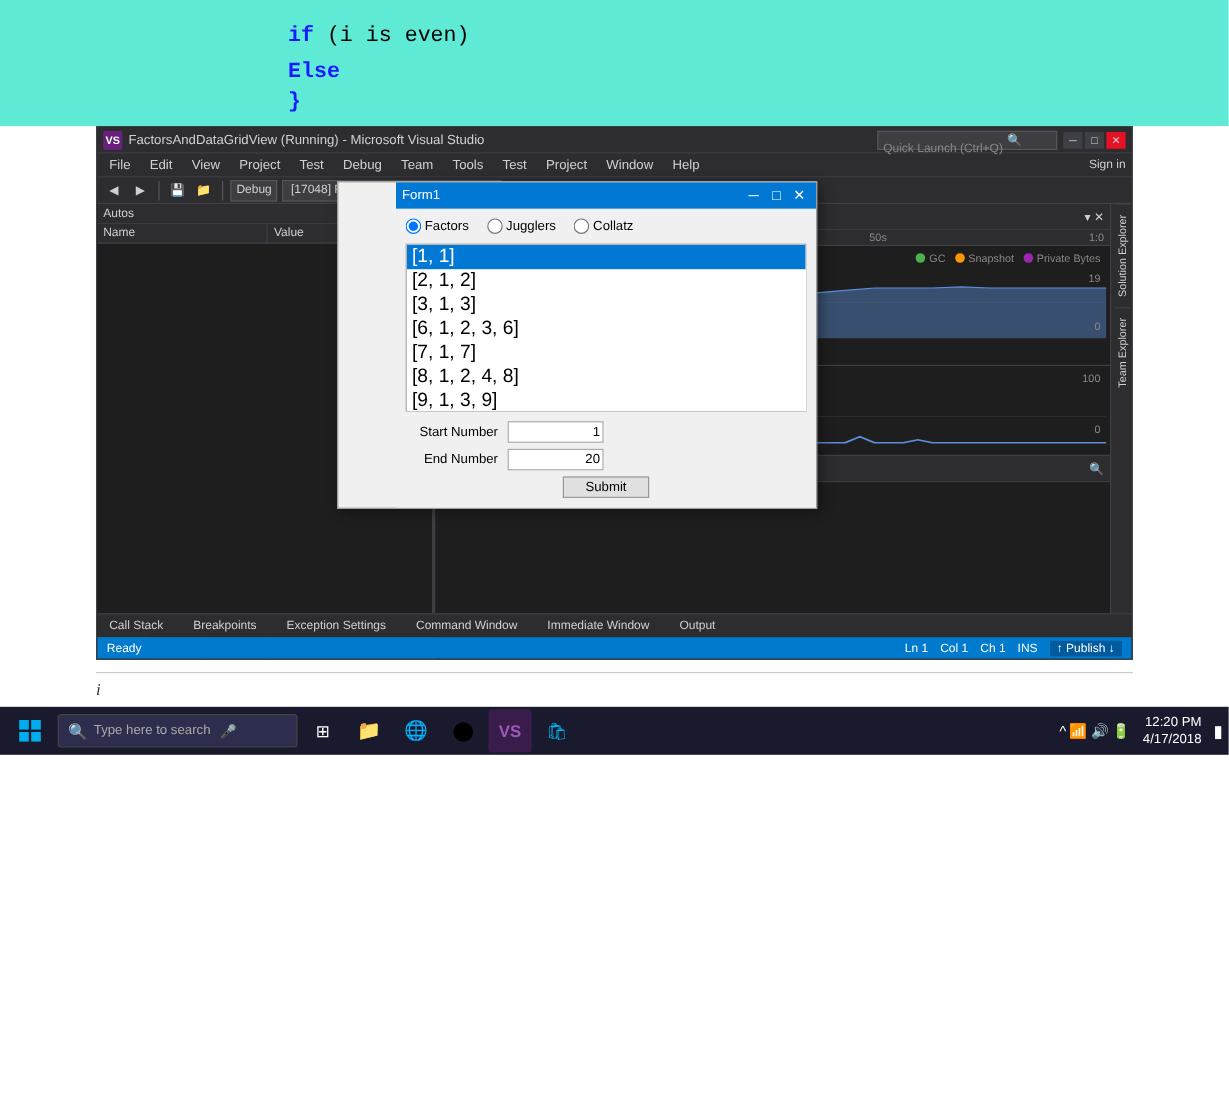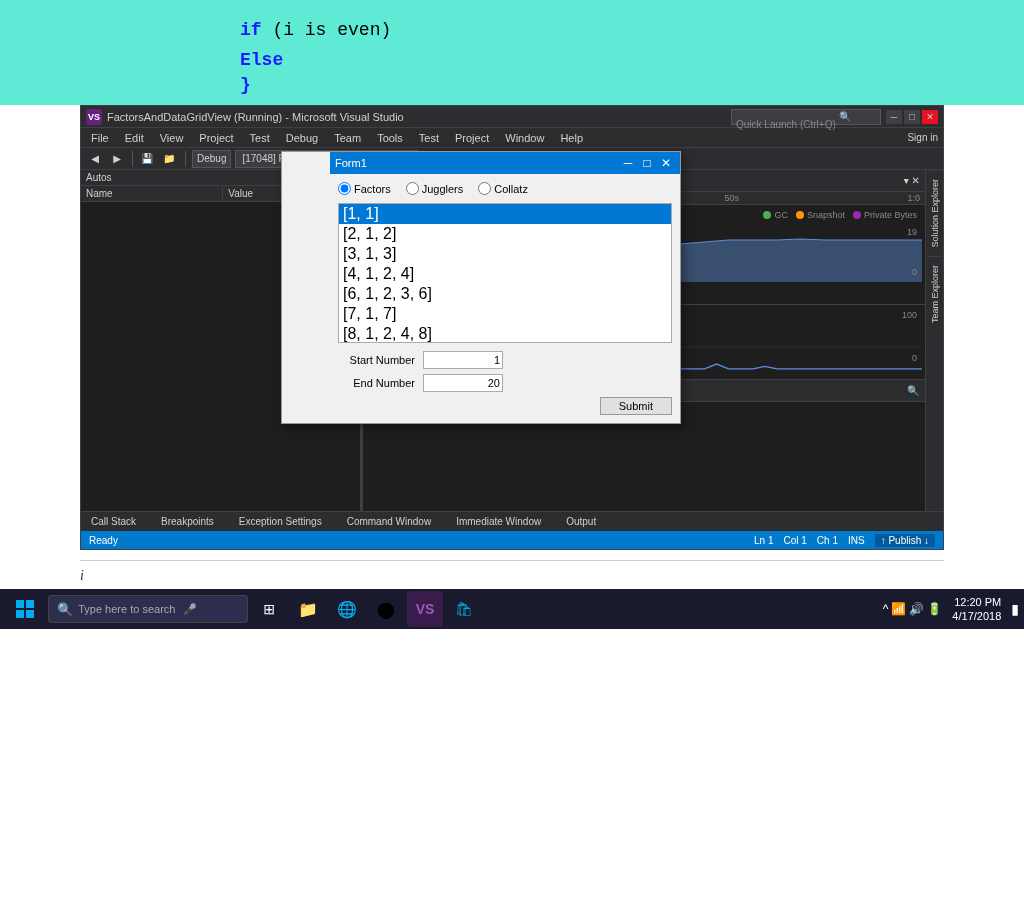--- a/index.html
+++ b/index.html
@@ -427,21 +427,21 @@
       background: #fff;
       height: 18px;
       width: 80px;
       font-size: 11px;
       padding: 0 2px;
       text-align: right;
     }
 
     .submit-row {
       display: flex;
-      justify-content: flex-end;
+      justify-content: center;
       margin-top: 5px;
     }
     .submit-btn {
       background: #e0e0e0;
       border: 1px solid #999;
       padding: 2px 18px;
       font-size: 11px;
       cursor: pointer;
       color: #000;
     }
@@ -787,24 +787,24 @@
         <label class="radio-item">
           <input type="radio" name="mode" style=""> 
             <span>Collatz</span>
         </label>
       </div>
 
       <div class="listbox">
         <div class="listbox-item selected">[1, 1]</div>
         <div class="listbox-item">[2, 1, 2]</div>
         <div class="listbox-item">[3, 1, 3]</div>
-        <div class="listbox-item">[4, 1, 2, 4]</div>
         <div class="listbox-item">[6, 1, 2, 3, 6]</div>
         <div class="listbox-item">[7, 1, 7]</div>
         <div class="listbox-item">[8, 1, 2, 4, 8]</div>
+        <div class="listbox-item">[9, 1, 3, 9]</div>
         <div class="listbox-item">[10, 1, 2, 5, 10]</div>
 
       </div>
 
       <div class="field-row">
         <span class="field-label">Start Number</span>
         <input class="field-input" type="text" value="1" style="">
       </div>
       <div class="field-row">
         <span class="field-label">End Number</span>

